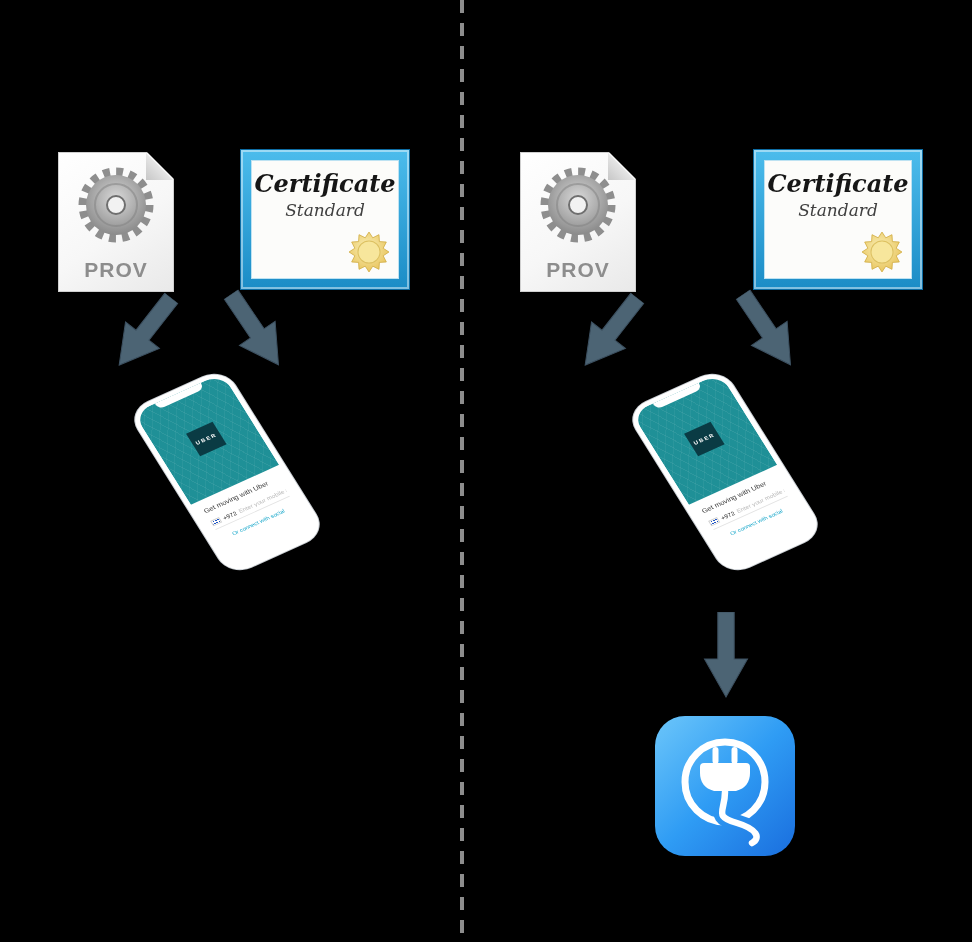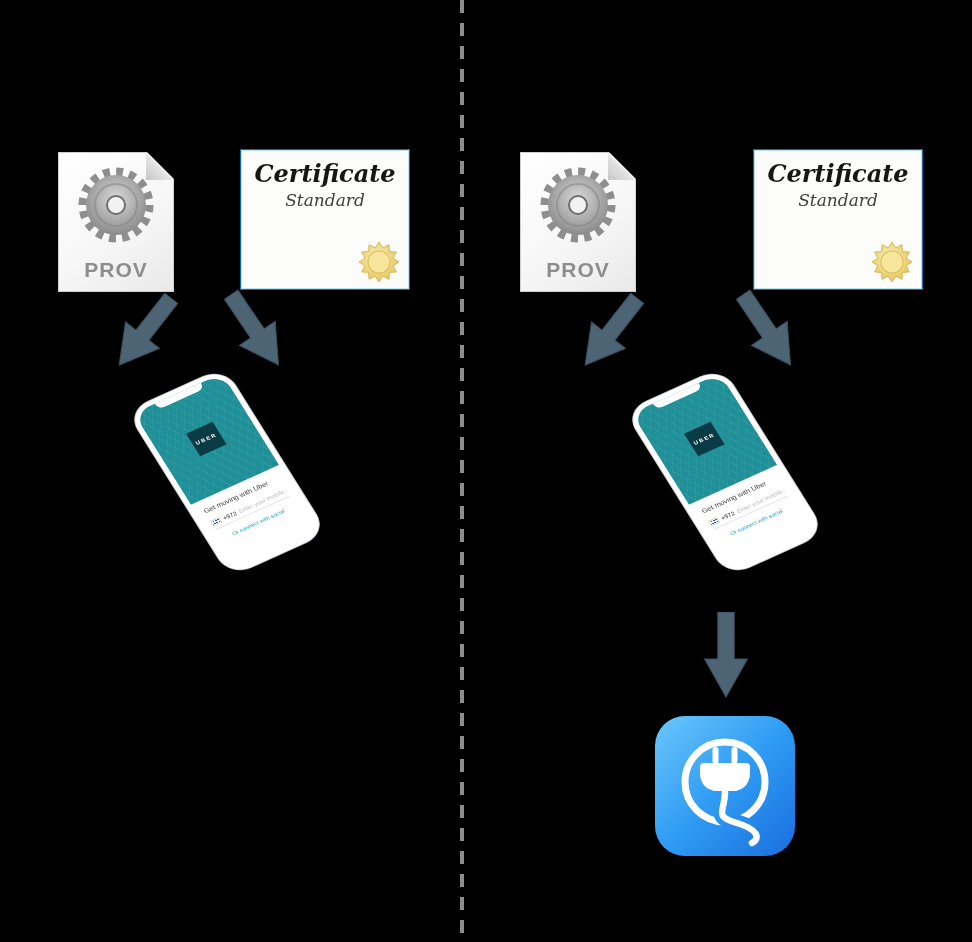--- a/index.html
+++ b/index.html
@@ -20,21 +20,21 @@
     border:1px solid #cfcfcf;
     clip-path:polygon(0 0, calc(100% - 27px) 0, 100% 27px, 100% 100%, 0 100%); }
   .prov-fold { position:absolute; top:0; right:0; width:27px; height:27px;
     background:linear-gradient(to bottom left,#ffffff 0%,#ececec 40%,#c7c7c7 100%);
     clip-path:polygon(0 0, 100% 100%, 0 100%); }
   .gear { position:absolute; top:8px; left:50%; transform:translateX(-50%); width:90px; height:90px; }
   .prov-label { position:absolute; bottom:9px; width:100%; text-align:center;
     font-size:21px; font-weight:bold; color:#8d8d8d; letter-spacing:1px; }
 
   
-  .certificate { position:absolute; width:170px; height:141px; 
+  .certificate { position:absolute; width:170px; height:141px; padding:10px;
     background:linear-gradient(180deg,#4cbcec 0%,#1b8cc6 100%);
     border:1px solid #0d6ca3;
     box-shadow:inset 0 0 0 2px rgba(255,255,255,.45); }
   .cert-inner { position:relative; width:100%; height:100%; background:#fcfcfa;
     border:1px solid #bde2f2; text-align:center; }
   .cert-title { margin-top:8px; font-family:"DejaVu Serif", serif; font-style:italic;
     font-weight:bold; font-size:24px; color:#161616; }
   .cert-subtitle { margin-top:2px; font-family:"DejaVu Serif", serif; font-style:italic;
     font-size:17px; color:#404040; }
   .cert-seal { position:absolute; right:8px; bottom:5px; width:42px; height:42px; display:block; }

